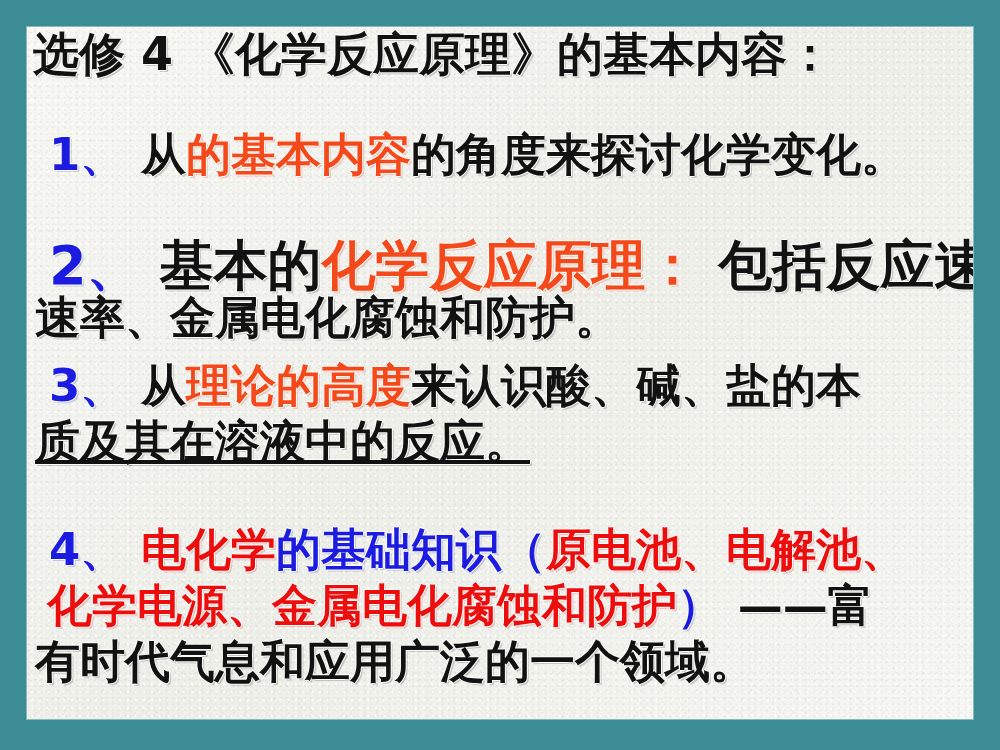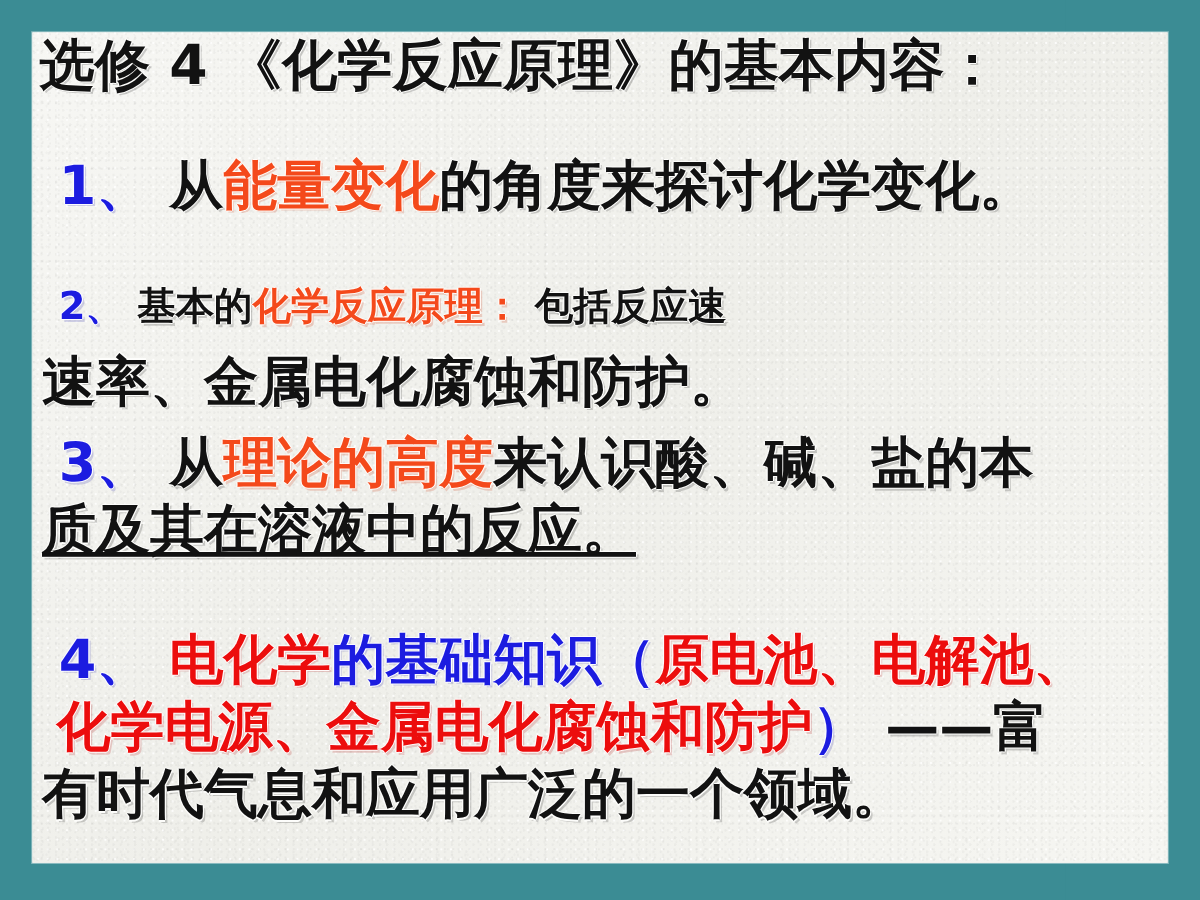--- a/index.html
+++ b/index.html
@@ -78,39 +78,39 @@
     color: #ec0d0d;
     text-shadow:
       1px 0 0 #fffafa, -1px 0 0 #fffafa,
       0 1px 0 #fffafa, 0 -1px 0 #fffafa,
       2px 2px 0 rgba(170,0,0,0.18);
     margin-top: 24px;
   }
 
   #l-title   { position:absolute; left: 6px;  top: 4px;   font-size: 46px; }
   #l1        { position:absolute; left: 22px; top: 105px; font-size: 45px; }
-  #l2a       { position:absolute; left: 22px; top: 212px; font-size: 32px; }
+  #l2a       { position:absolute; left: 22px; top: 212px; font-size: 54px; }
   #l2b       { position:absolute; left: 8px;  top: 268px; font-size: 45px; }
   #l3a       { position:absolute; left: 22px; top: 336px; font-size: 45px; }
   #l3b       { position:absolute; left: 8px;  top: 392px; font-size: 45px; text-decoration: underline; }
   #l4a       { position:absolute; left: 22px; top: 500px; font-size: 45px; }
   #l4b       { position:absolute; left: 20px;  top: 556px; font-size: 45px; }
   #l4c       { position:absolute; left: 8px;  top: 612px; font-size: 45px; }
 </style>
 </head>
 <body>
 
 <div id="slide">
   <div id="paper">
     <div id="content">
 
       <div class="line blk" id="l-title">选修 4 《化学反应原理》的基本内容：</div>
 
       <div class="line" id="l1">
-        <span class="blu">1</span><span class="blu">、</span><span class="blk"> 从</span><span class="org">能量变化</span><span class="blk">的角度来探讨化学变化。</span>
+        <span class="blu">1</span><span class="blu">、</span><span class="blk"> 从</span><span class="org">的基本内容</span><span class="blk">的角度来探讨化学变化。</span>
       </div>
 
       <div class="line" id="l2a">
         <span class="blu">2</span><span class="blu">、</span><span class="blk"> 基本的</span><span class="org">化学反应原理：</span><span class="blk"> 包括反应速</span>
       </div>
       <div class="line blk" id="l2b">速率、金属电化腐蚀和防护。</div>
 
       <div class="line" id="l3a">
         <span class="blu">3</span><span class="blu">、</span><span class="blk"> 从</span><span class="org">理论的高度</span><span class="blk">来认识酸、碱、盐的本</span>
       </div>

